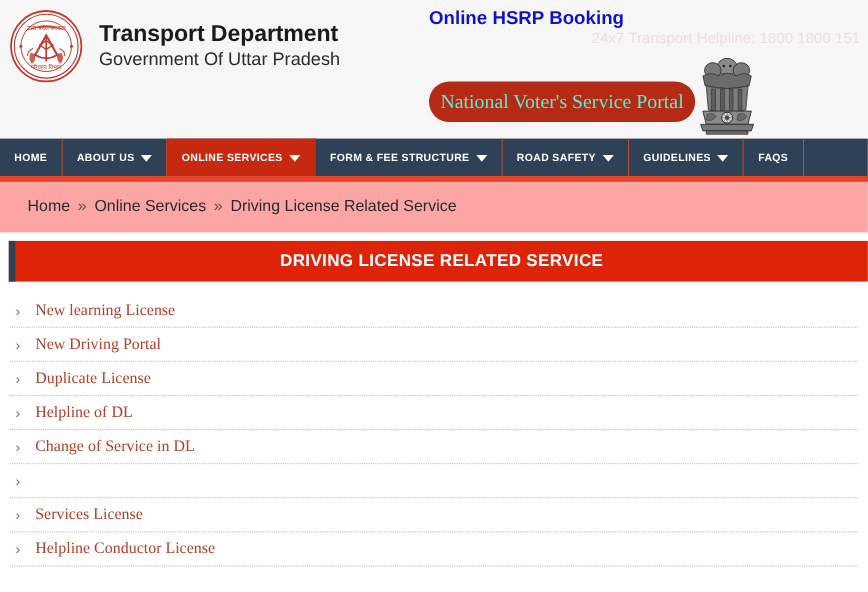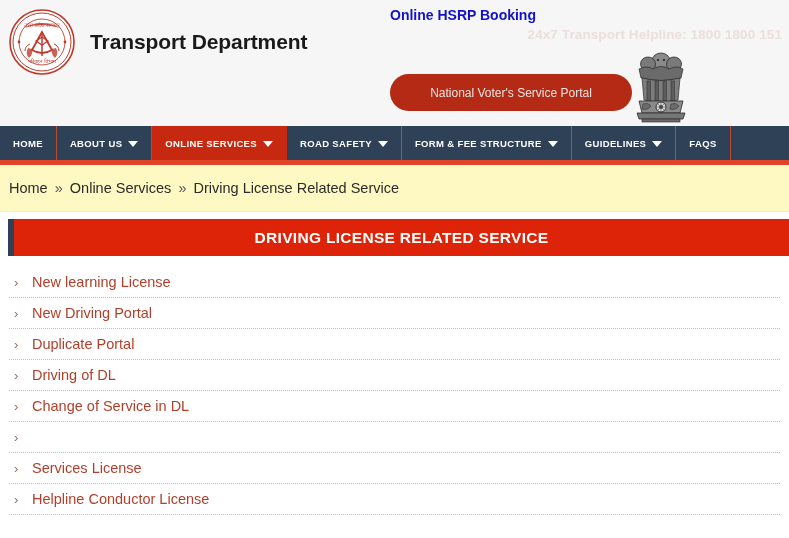--- a/index.html
+++ b/index.html
@@ -59,50 +59,50 @@
     font-weight: normal;
     color: #2b2b2b;
     line-height: 1.3;
     white-space: nowrap;
   }
 
   .hsrp-link {
     position: absolute;
     left: 390px;
     top: 7px;
-    font-size: 14px;
+    font-size: 17px;
     font-weight: bold;
     color: #1111cc;
     text-decoration: none;
     white-space: nowrap;
   }
 
   .helpline {
     position: absolute;
     right: 7px;
     top: 27px;
     font-size: 13.5px;
-    font-weight: bold;
+    font-weight: normal;
     color: #eddede;
     white-space: nowrap;
     letter-spacing: 0.1px;
   }
 
   .voter-btn {
     position: absolute;
     left: 390px;
     top: 74px;
     width: 242px;
     height: 37px;
     border-radius: 19px;
     background: #b52a14;
     border: none;
-    color: #e5e5e5;
-    font-size: 12px;
-    font-family: Liberation Sans, sans-serif;
+    color: #5eead4;
+    font-size: 18px;
+    font-family: Liberation Serif, serif;
     cursor: pointer;
     display: flex;
     align-items: center;
     justify-content: center;
     white-space: nowrap;
   }
 
   .emblem-india {
     position: absolute;
     left: 630px;
@@ -153,24 +153,24 @@
     position: relative;
     top: 1px;
   }
 
   .nav-spacer { flex: 1 1 auto; height: 100%; }
 
   
   .breadcrumb-bar {
     width: 789px;
     height: 47px;
-    background: #fef9c3;
-    display: flex;
-    align-items: center;
-    padding-left: 9px;
+    background: #fca5a5;
+    display: flex;
+    align-items: center;
+    padding-left: 25px;
     border-bottom: 1px solid #ececec;
   }
   .breadcrumb {
     font-size: 14.5px;
     color: #2b2b2b;
     white-space: nowrap;
   }
   .breadcrumb a {
     color: #2b2b2b;
     text-decoration: none;
@@ -216,20 +216,21 @@
     color: #9a6a5e;
     font-size: 13px;
     width: 18px;
     flex: 0 0 18px;
     line-height: 1;
   }
   .service-item .svc-label {
     color: #b0402b;
     font-size: 14.5px;
     white-space: nowrap;
+    font-family: Liberation Serif, serif;
   }
 </style>
 </head>
 <body>
 
 <div id="page">
 
   <div class="header">
 
     <div class="brand">
@@ -252,20 +253,21 @@
           <path d="M48 40 q3 6 -1 10 q-4 -3 -3 -9 z" fill="#c0392b" opacity="0.8"></path>
           <path d="M22 36 q-5 2 -5 7" fill="none" stroke="#c0392b" stroke-width="1"></path>
           <path d="M46 36 q5 2 5 7" fill="none" stroke="#c0392b" stroke-width="1"></path>
           <circle cx="11" cy="34" r="1.4" fill="#c0392b"></circle>
           <circle cx="57" cy="34" r="1.4" fill="#c0392b"></circle>
           <text x="34" y="55" font-size="5" text-anchor="middle" fill="#c0392b" font-family="DejaVu Sans, sans-serif">परिवहन विभाग</text>
         </svg>
       </div>
       <div class="brand-text">
         <div class="dept-title">Transport Department</div>
+        <div class="dept-sub">Government Of Uttar Pradesh</div>
       </div>
     </div>
 
     <a class="hsrp-link" href="#">Online HSRP Booking</a>
 
     <div class="helpline">24x7 Transport Helpline: 1800 1800 151</div>
 
     <button class="voter-btn">National Voter's Service Portal</button>
 
     <div class="emblem-india">
@@ -314,25 +316,25 @@
     </div>
     <div class="nav-item">
       <span>ABOUT US</span>
       <span class="caret"></span>
     </div>
     <div class="nav-item active">
       <span>ONLINE SERVICES</span>
       <span class="caret"></span>
     </div>
     <div class="nav-item">
+      <span>FORM &amp; FEE STRUCTURE</span>
+      <span class="caret"></span>
+    </div>
+    <div class="nav-item">
       <span>ROAD SAFETY</span>
-      <span class="caret"></span>
-    </div>
-    <div class="nav-item">
-      <span>FORM &amp; FEE STRUCTURE</span>
       <span class="caret"></span>
     </div>
     <div class="nav-item">
       <span>GUIDELINES</span>
       <span class="caret"></span>
     </div>
     <div class="nav-item">
       <span>FAQS</span>
 
     </div>
@@ -358,25 +360,25 @@
     <li class="service-item">
       <span class="chev">›</span>
       <span class="svc-label">New learning License</span>
     </li>
     <li class="service-item">
       <span class="chev">›</span>
       <span class="svc-label">New Driving Portal</span>
     </li>
     <li class="service-item">
       <span class="chev">›</span>
-      <span class="svc-label">Duplicate Portal</span>
-    </li>
-    <li class="service-item">
-      <span class="chev">›</span>
-      <span class="svc-label">Driving of DL</span>
+      <span class="svc-label">Duplicate License</span>
+    </li>
+    <li class="service-item">
+      <span class="chev">›</span>
+      <span class="svc-label">Helpline of DL</span>
     </li>
     <li class="service-item">
       <span class="chev">›</span>
       <span class="svc-label">Change of Service in DL</span>
     </li>
     <li class="service-item">
       <span class="chev">›</span>
     </li>
     <li class="service-item">
       <span class="chev">›</span>

